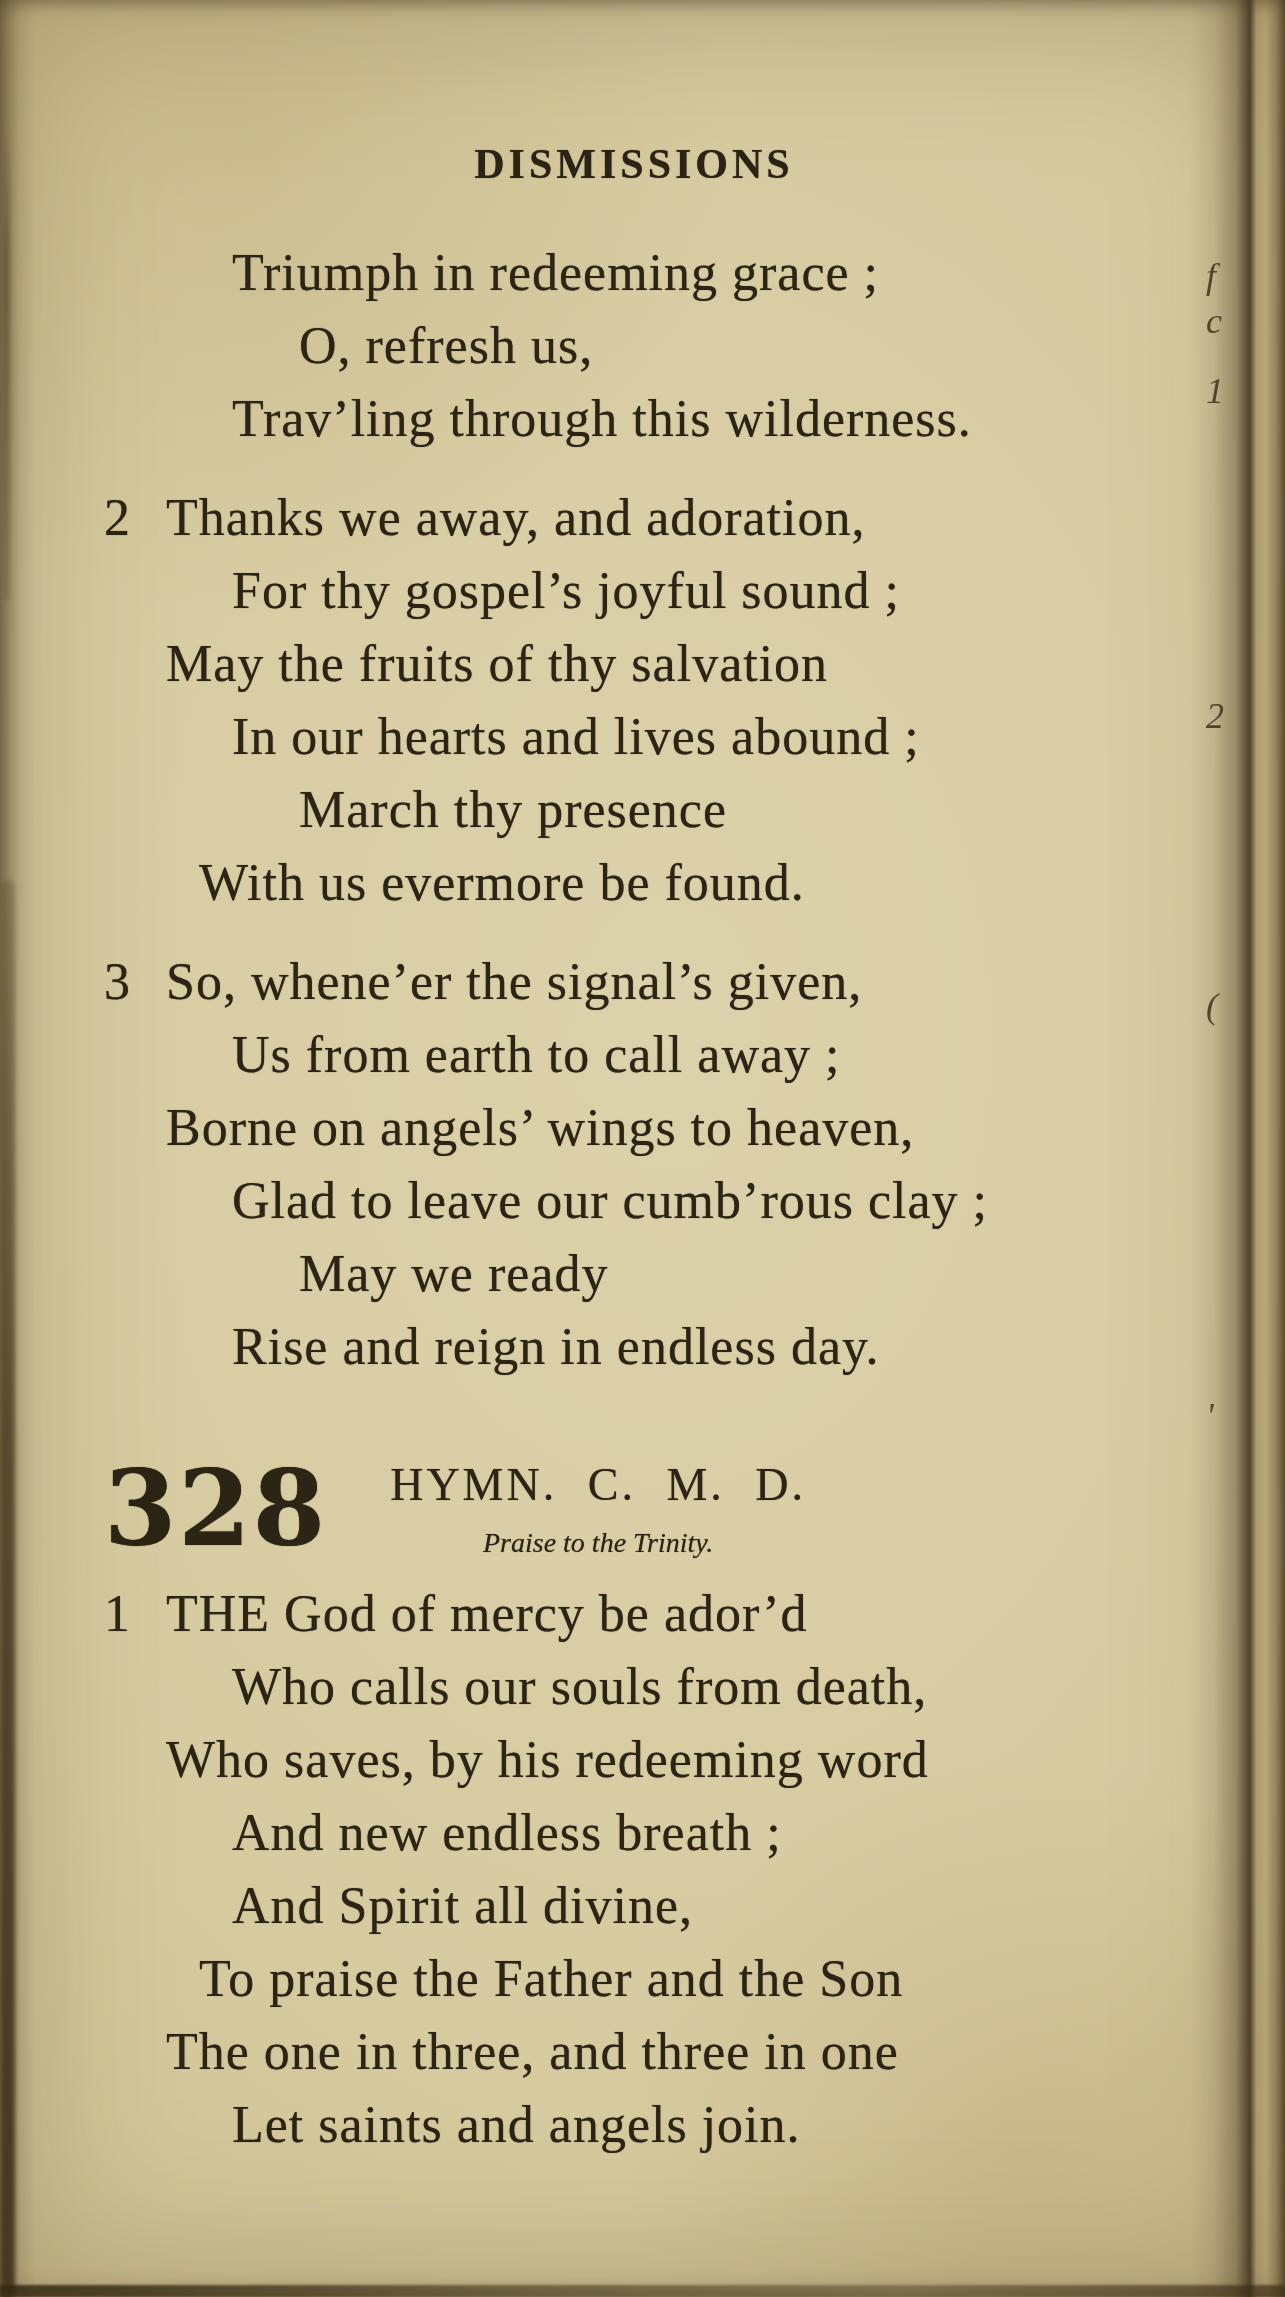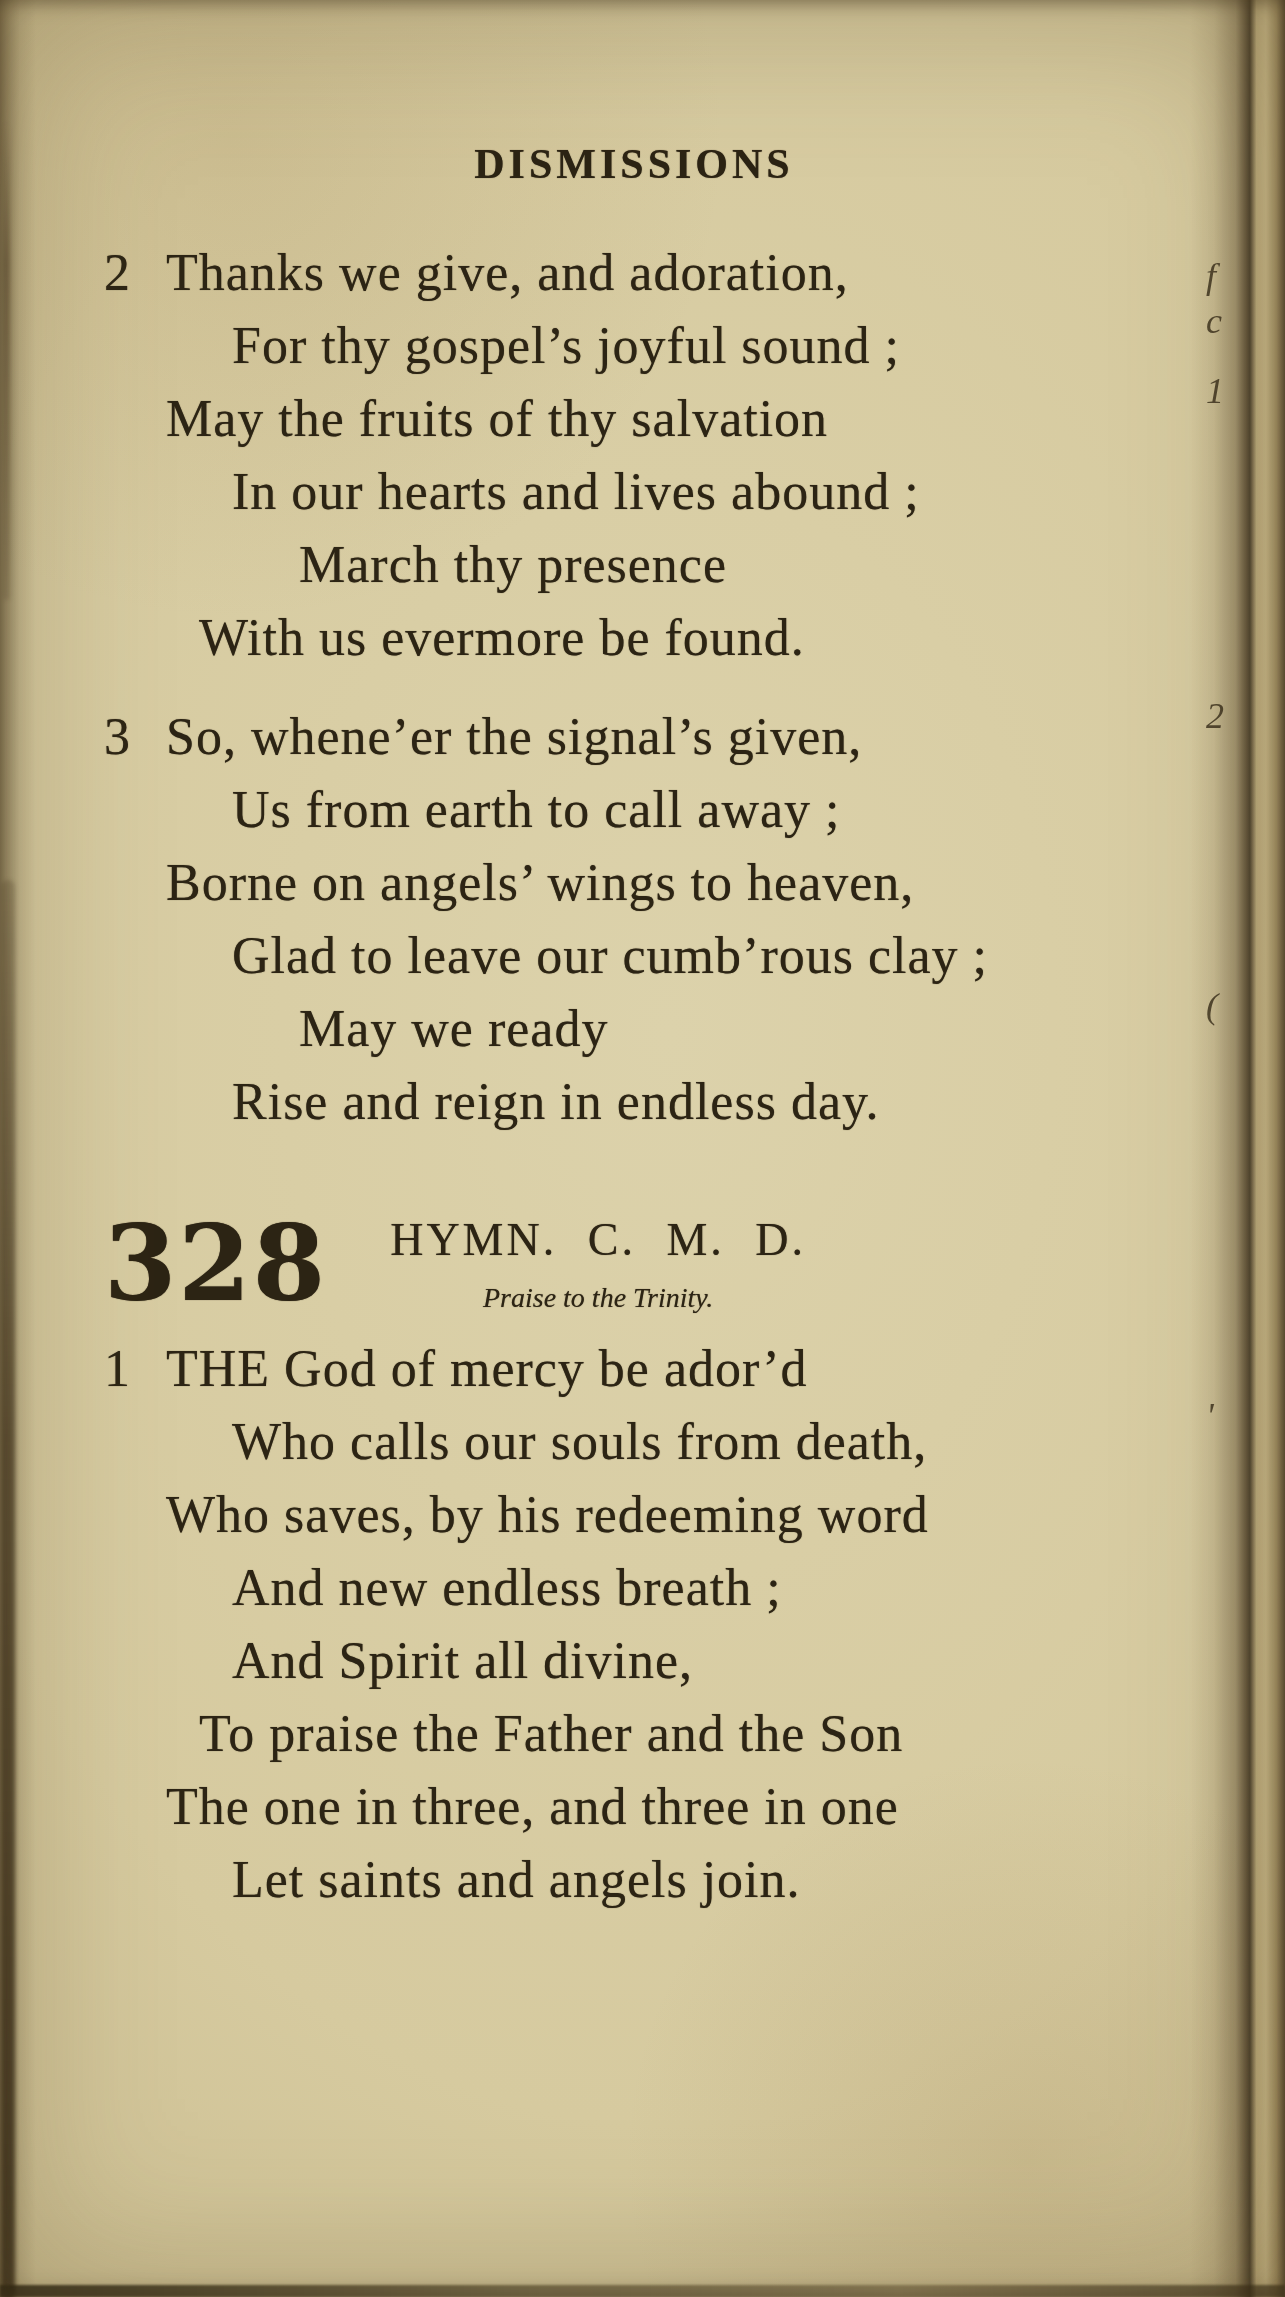--- a/index.html
+++ b/index.html
@@ -126,24 +126,29 @@
 </style>
 </head>
 <body>
 
 <div class="page">
 
   <div class="content">
 
     <div class="running-head">DISMISSIONS</div>
 
+    <div class="stanza">
+      <div class="line i1">Triumph in redeeming grace ;</div>
+      <div class="line i2">O, refresh us,</div>
+      <div class="line i1">Trav’ling through this wilderness.</div>
+    </div>
 
     <div class="stanza">
       <span class="vnum">2</span>
-      <div class="line i0">Thanks we give, and adoration,</div>
+      <div class="line i0">Thanks we away, and adoration,</div>
       <div class="line i1">For thy gospel’s joyful sound ;</div>
       <div class="line i0">May the fruits of thy salvation</div>
       <div class="line i1">In our hearts and lives abound ;</div>
       <div class="line i2">March thy presence</div>
       <div class="line i1s">With us evermore be found.</div>
     </div>
 
     <div class="stanza">
       <span class="vnum">3</span>
       <div class="line i0">So, whene’er the signal’s given,</div>

